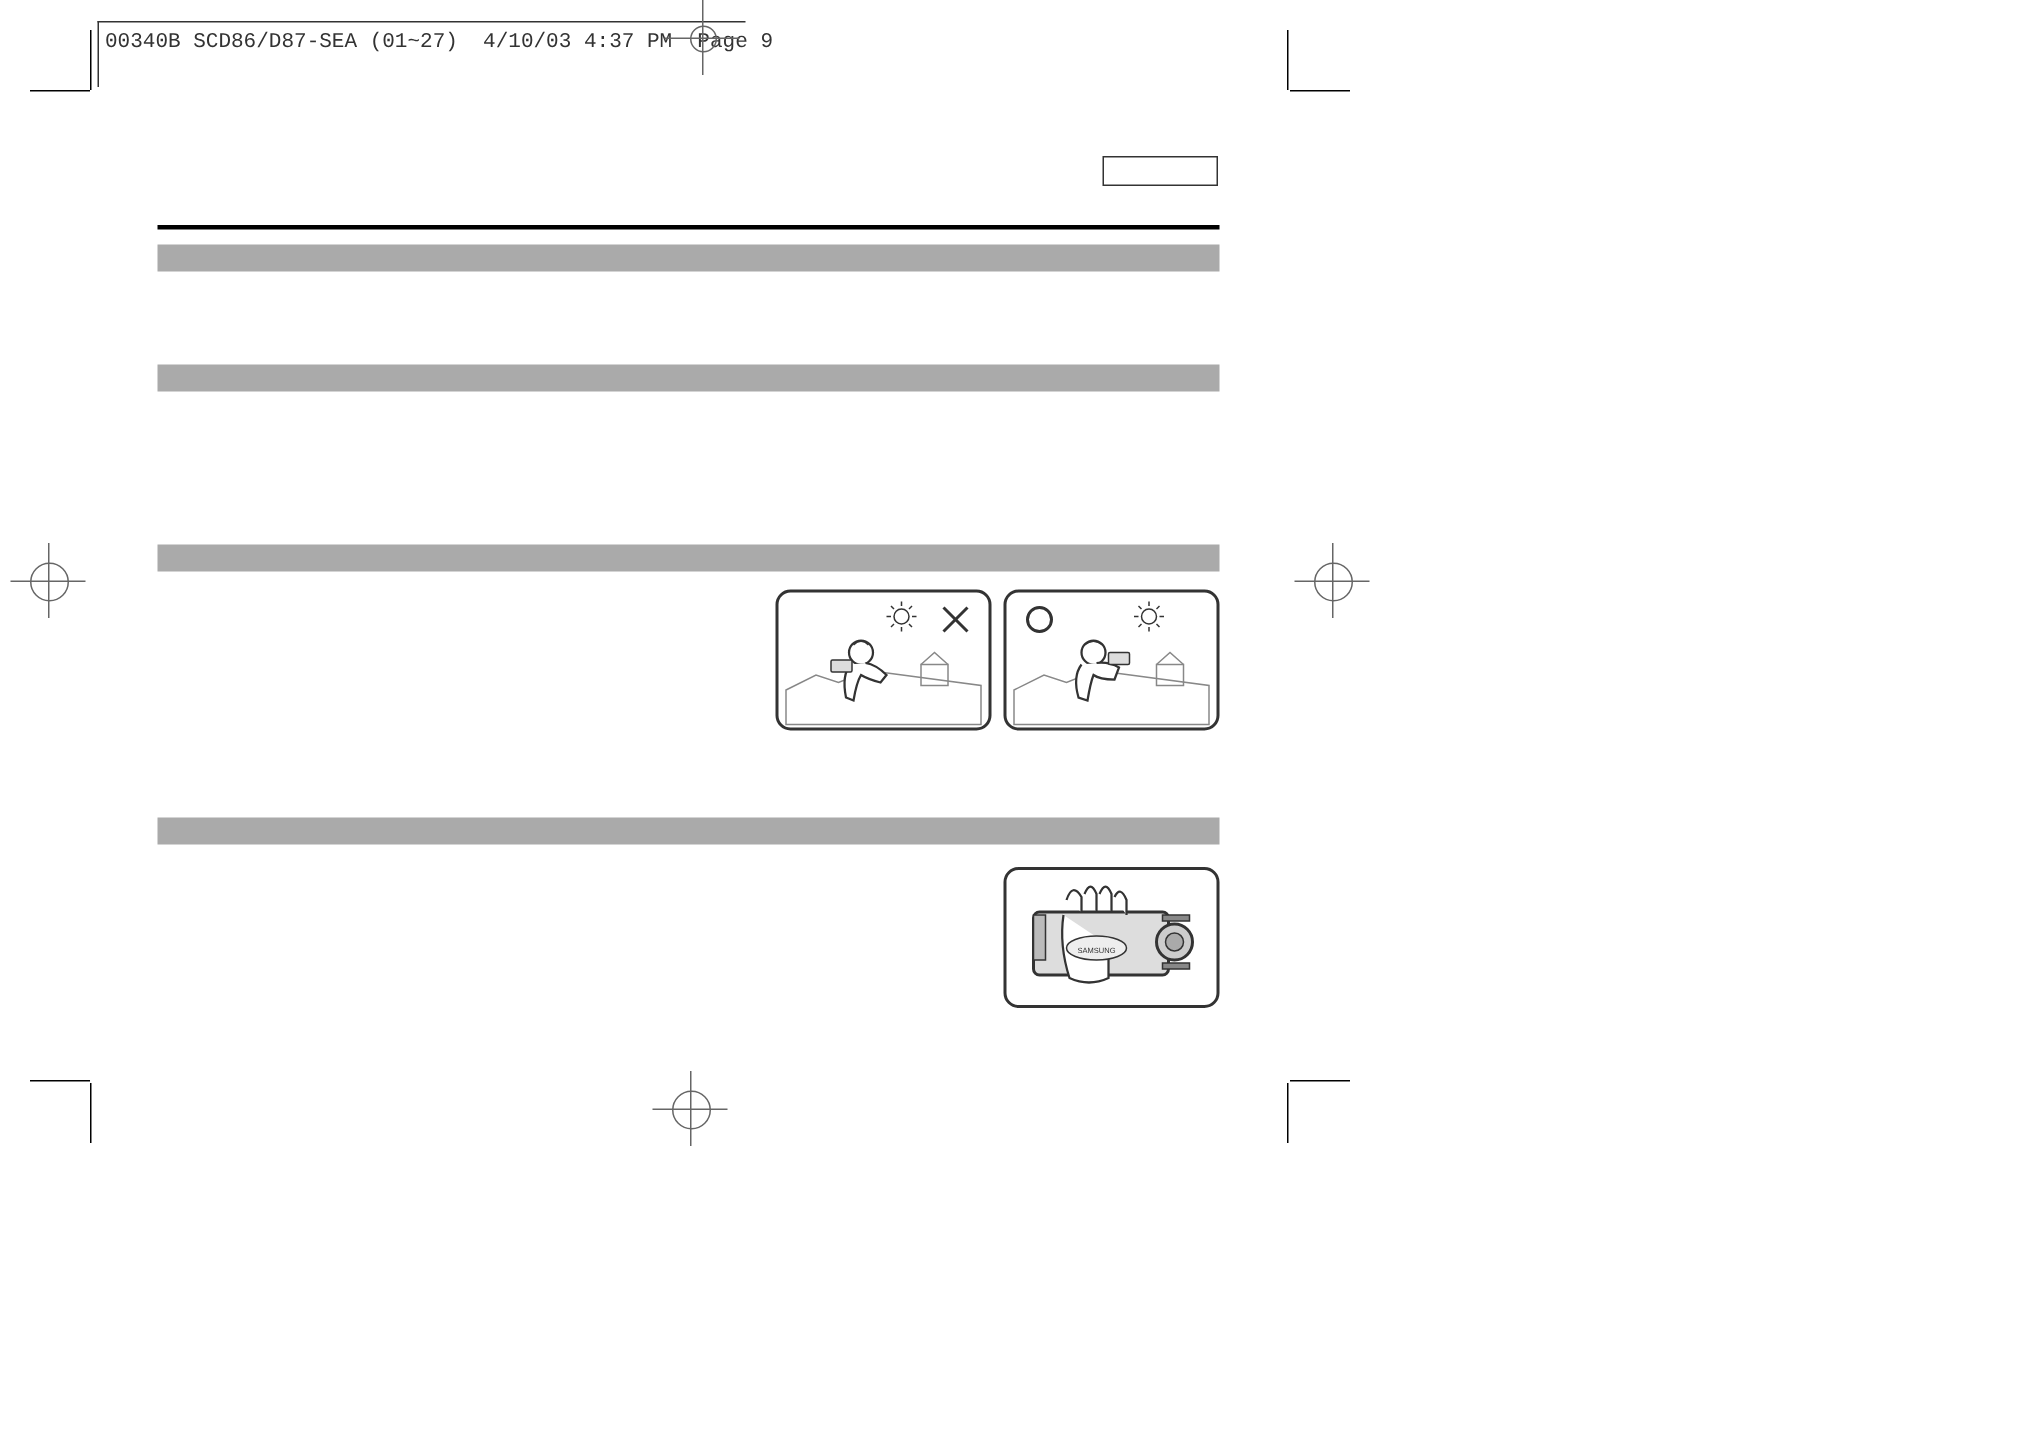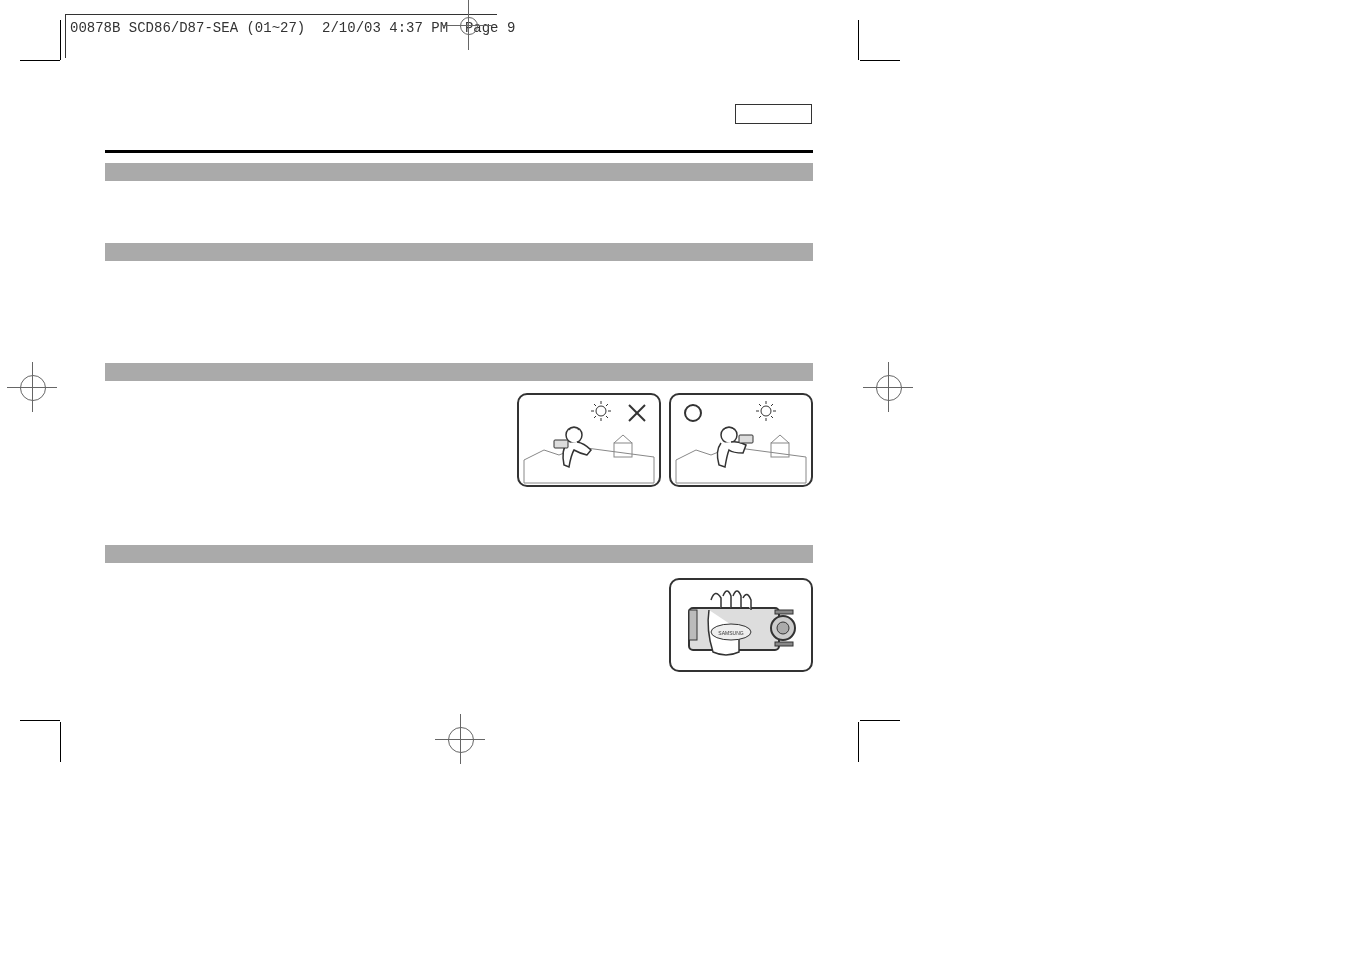--- a/index.html
+++ b/index.html
@@ -125,21 +125,21 @@
       left: 12px;
     }
     svg { display: block; }
   </style>
 </head>
 <body>
 
 <div class="header-box-line"></div>
 <div class="header-box-top"></div>
 <div class="header-text">
-  <span>00878B SCD86/D87-SEA (01~27)</span>&nbsp;&nbsp;<span>2/10/03</span>&nbsp;<span>4:37 PM</span>&nbsp;&nbsp;<span>Page</span>&nbsp;<span>9</span>
+  <span>00340B SCD86/D87-SEA (01~27)</span>&nbsp;&nbsp;<span>4/10/03</span>&nbsp;<span>4:37 PM</span>&nbsp;&nbsp;<span>Page</span>&nbsp;<span>9</span>
 </div>
 
 <div class="crop-mark-line" style="top:60px;left:20px;width:40px;height:1px;"></div>
 <div class="crop-mark-line" style="top:20px;left:60px;width:1px;height:40px;"></div>
 
 <div class="crop-mark-line" style="top:20px;left:858px;width:1px;height:40px;"></div>
 <div class="crop-mark-line" style="top:60px;left:860px;width:40px;height:1px;"></div>
 
 <div class="crop-mark-line" style="top:720px;left:20px;width:40px;height:1px;"></div>
 <div class="crop-mark-line" style="top:722px;left:60px;width:1px;height:40px;"></div>

